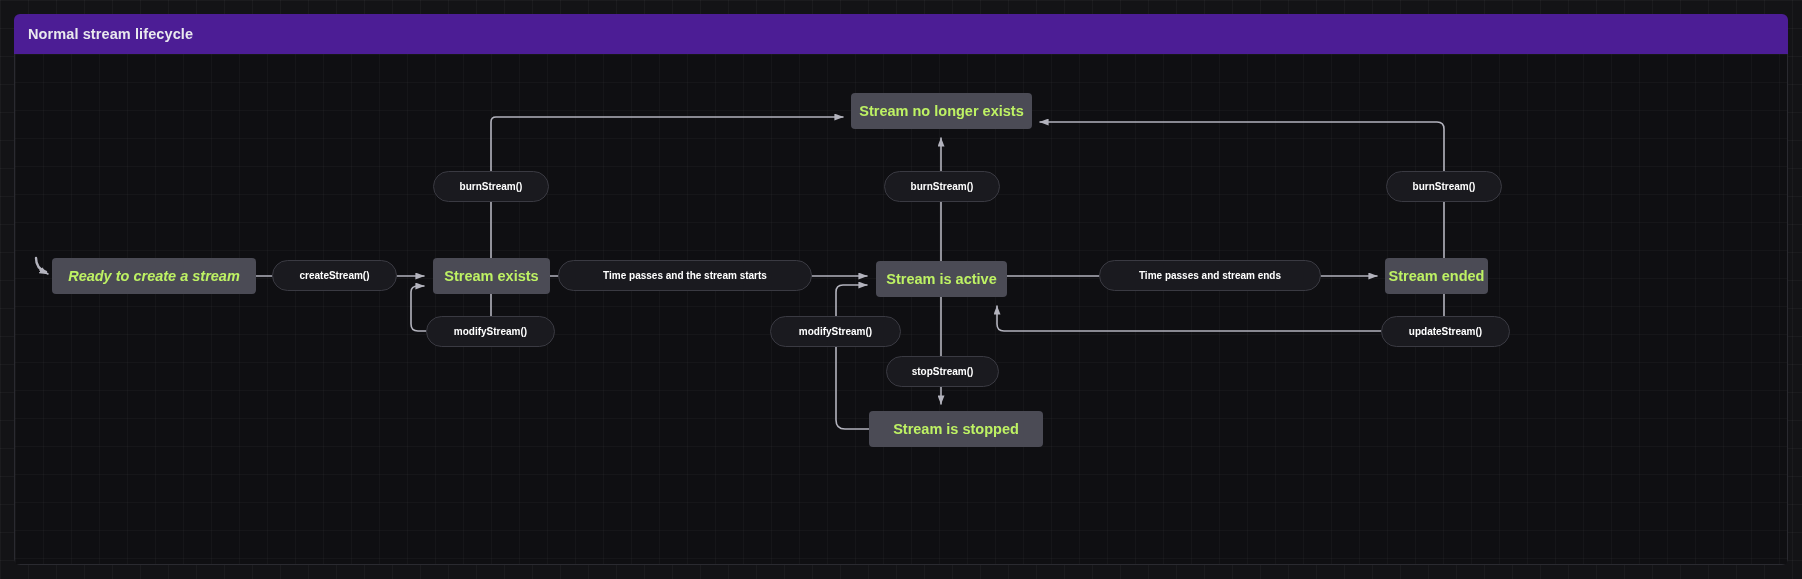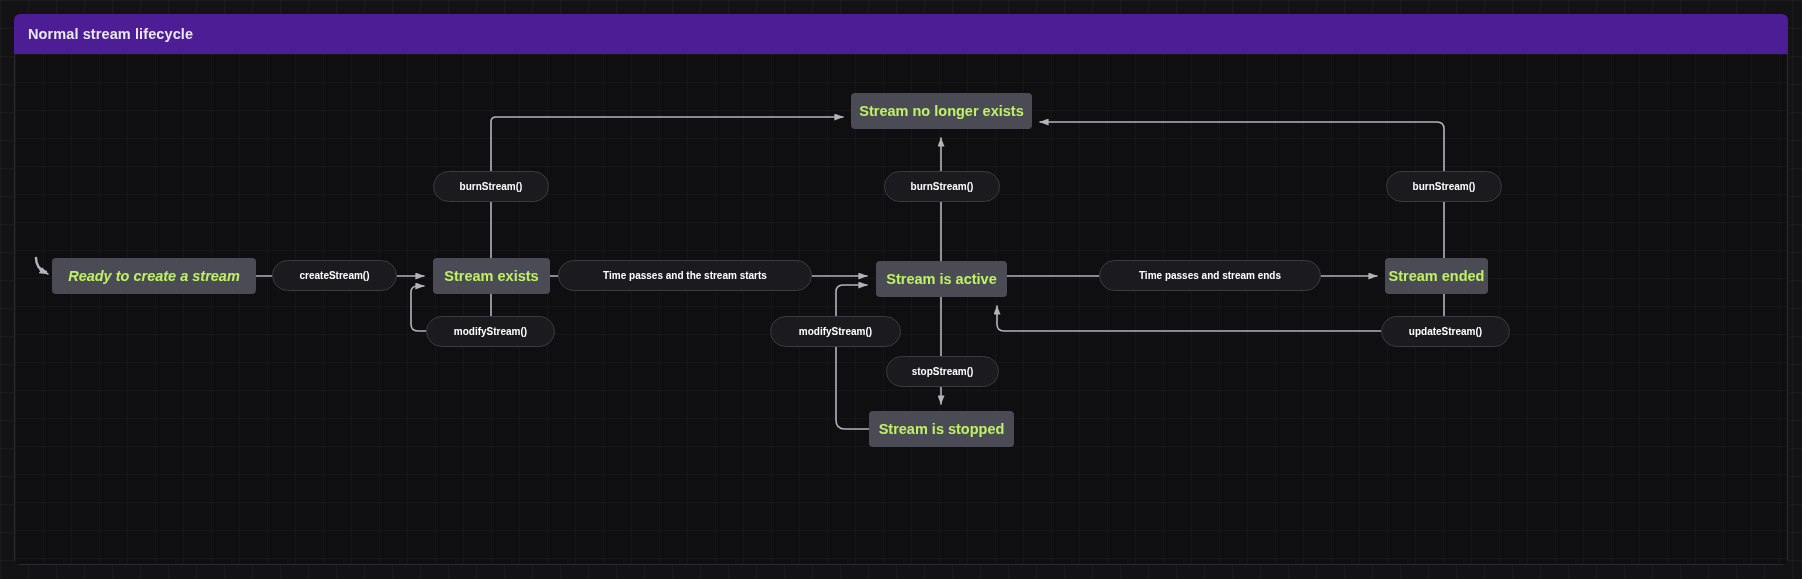--- a/index.html
+++ b/index.html
@@ -183,21 +183,21 @@
   </div>
   <div class="state-node" style="left:433px; top:258px; width:117px;">
     <span>Stream exists</span>
   </div>
   <div class="state-node" style="left:851px; top:93px; width:181px;">
     <span>Stream no longer exists</span>
   </div>
   <div class="state-node" style="left:876px; top:261px; width:131px;text-align:center;">
     <span>Stream is active</span>
   </div>
-  <div class="state-node" style="left:869px; top:411px; width:145px;">
+  <div class="state-node" style="left:869px; top:411px; width:174px;">
     <span>Stream is stopped</span>
   </div>
   <div class="state-node" style="left:1385px; top:258px; width:103px;text-align:right;">
     <span>Stream ended</span>
   </div>
 
   <div class="edge-label" style="left:272px; top:260px; width:125px;">
     <span>createStream()</span>
   </div>
   <div class="edge-label" style="left:433px; top:171px; width:116px;">

